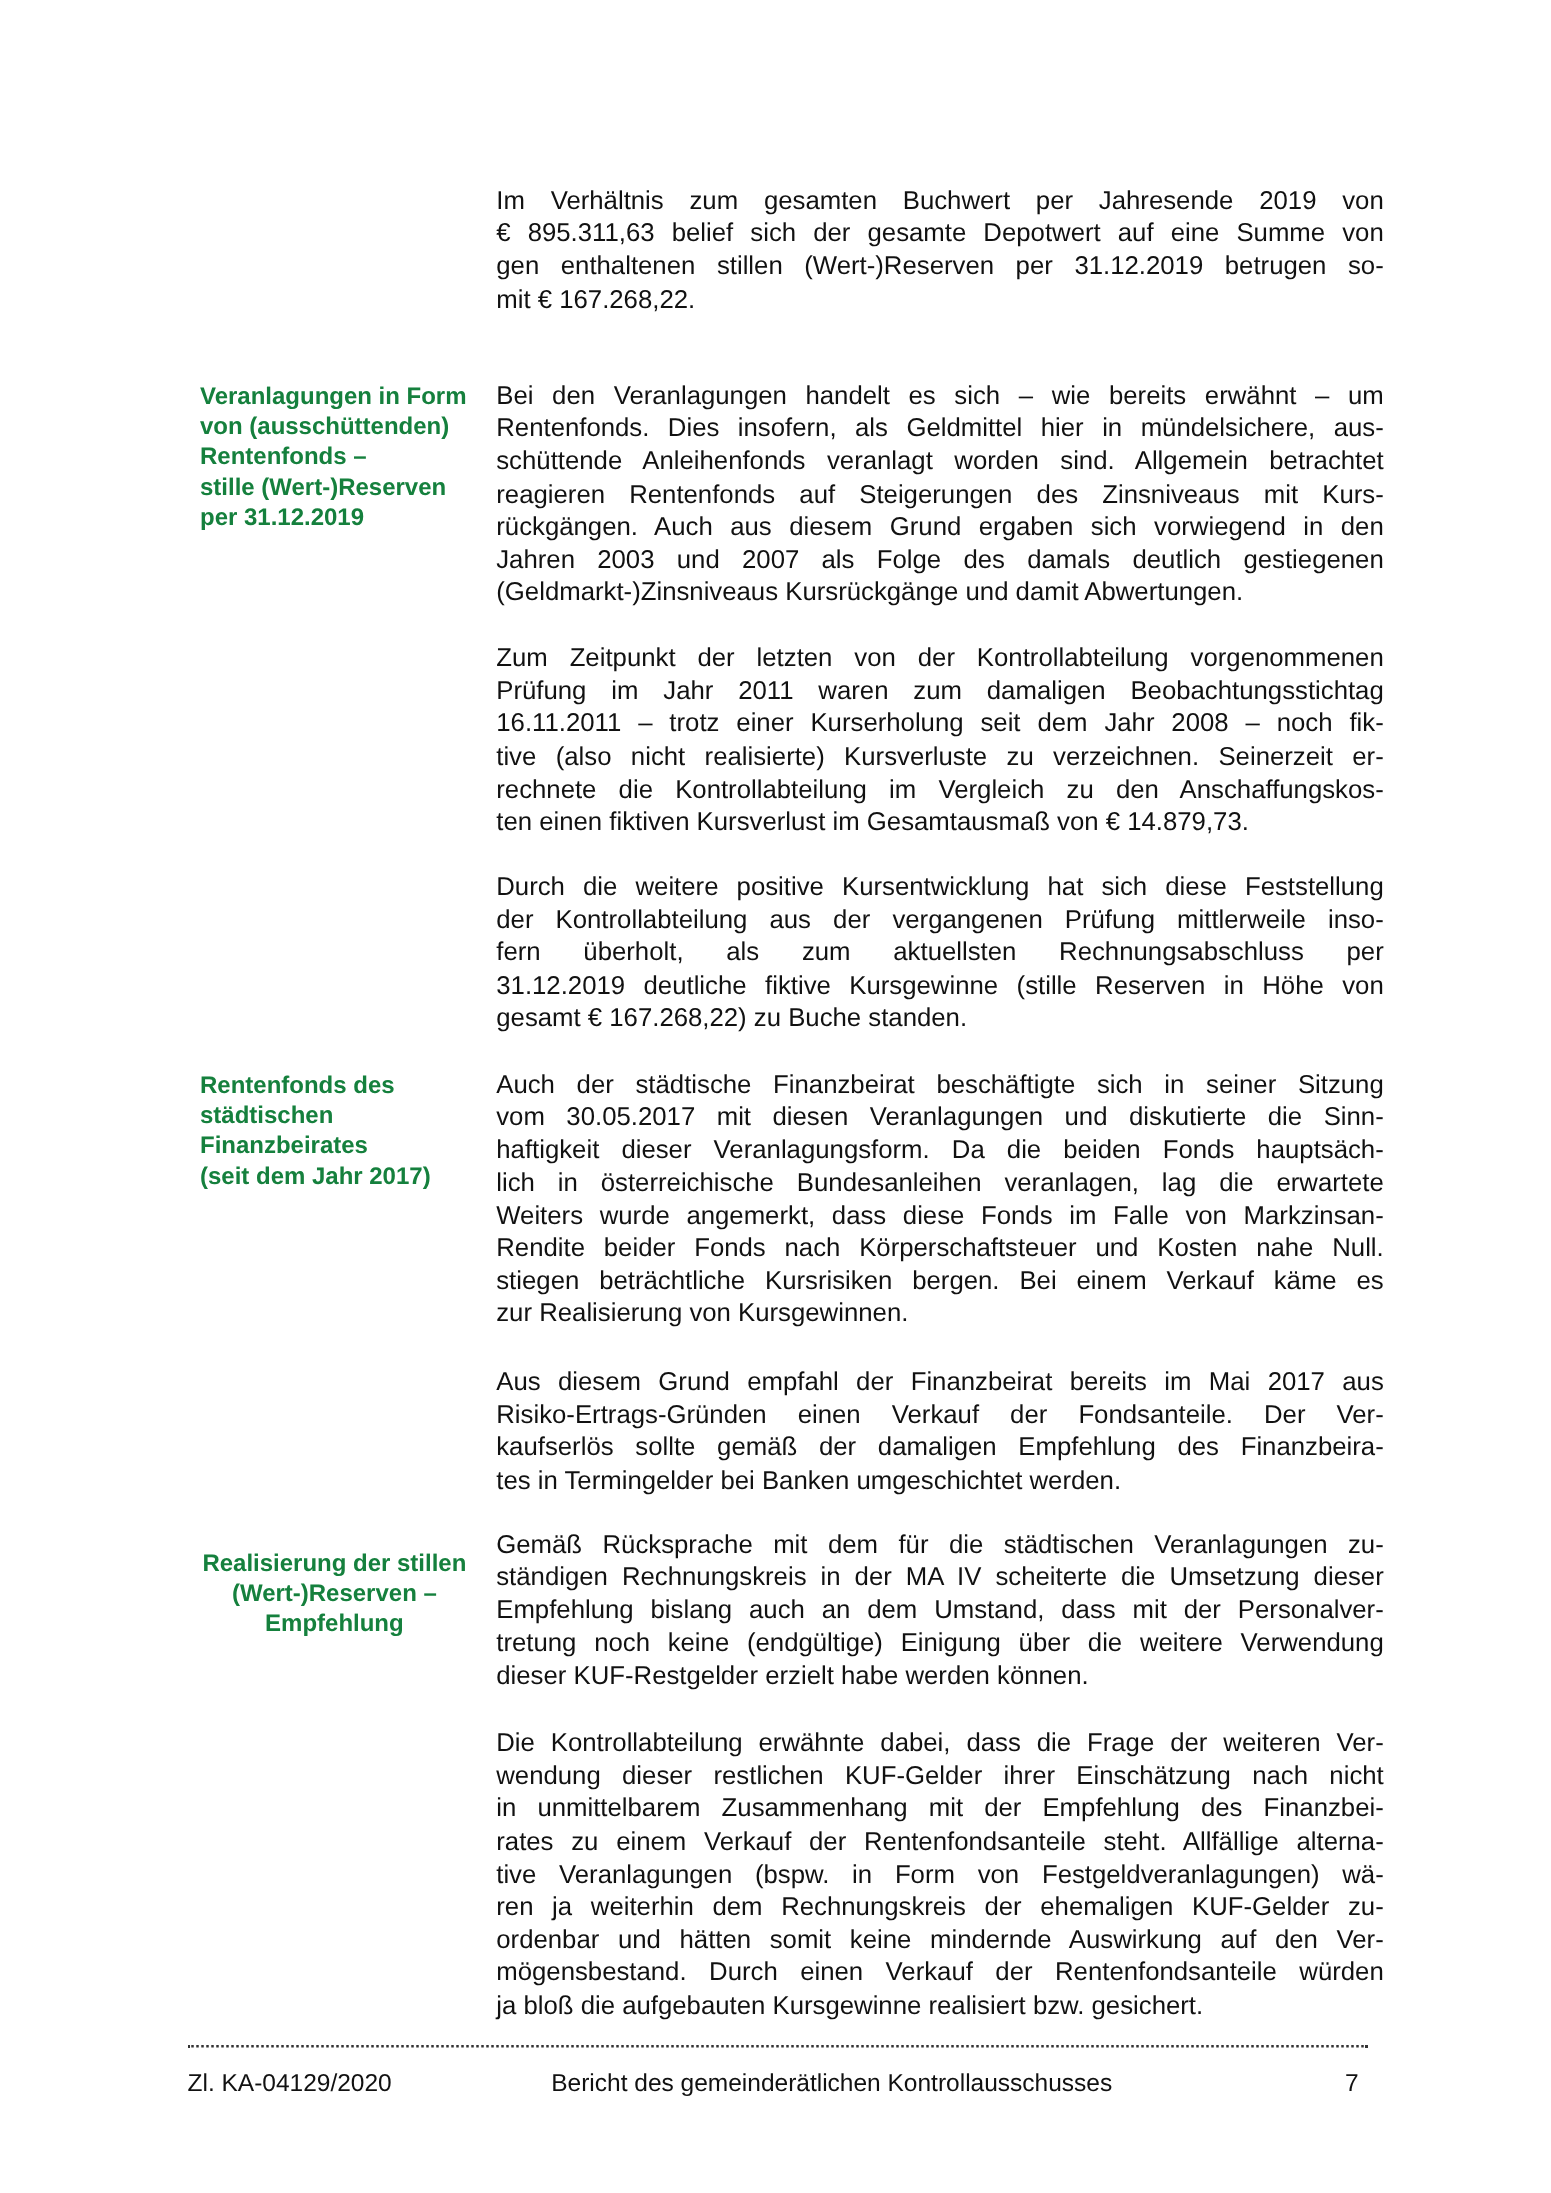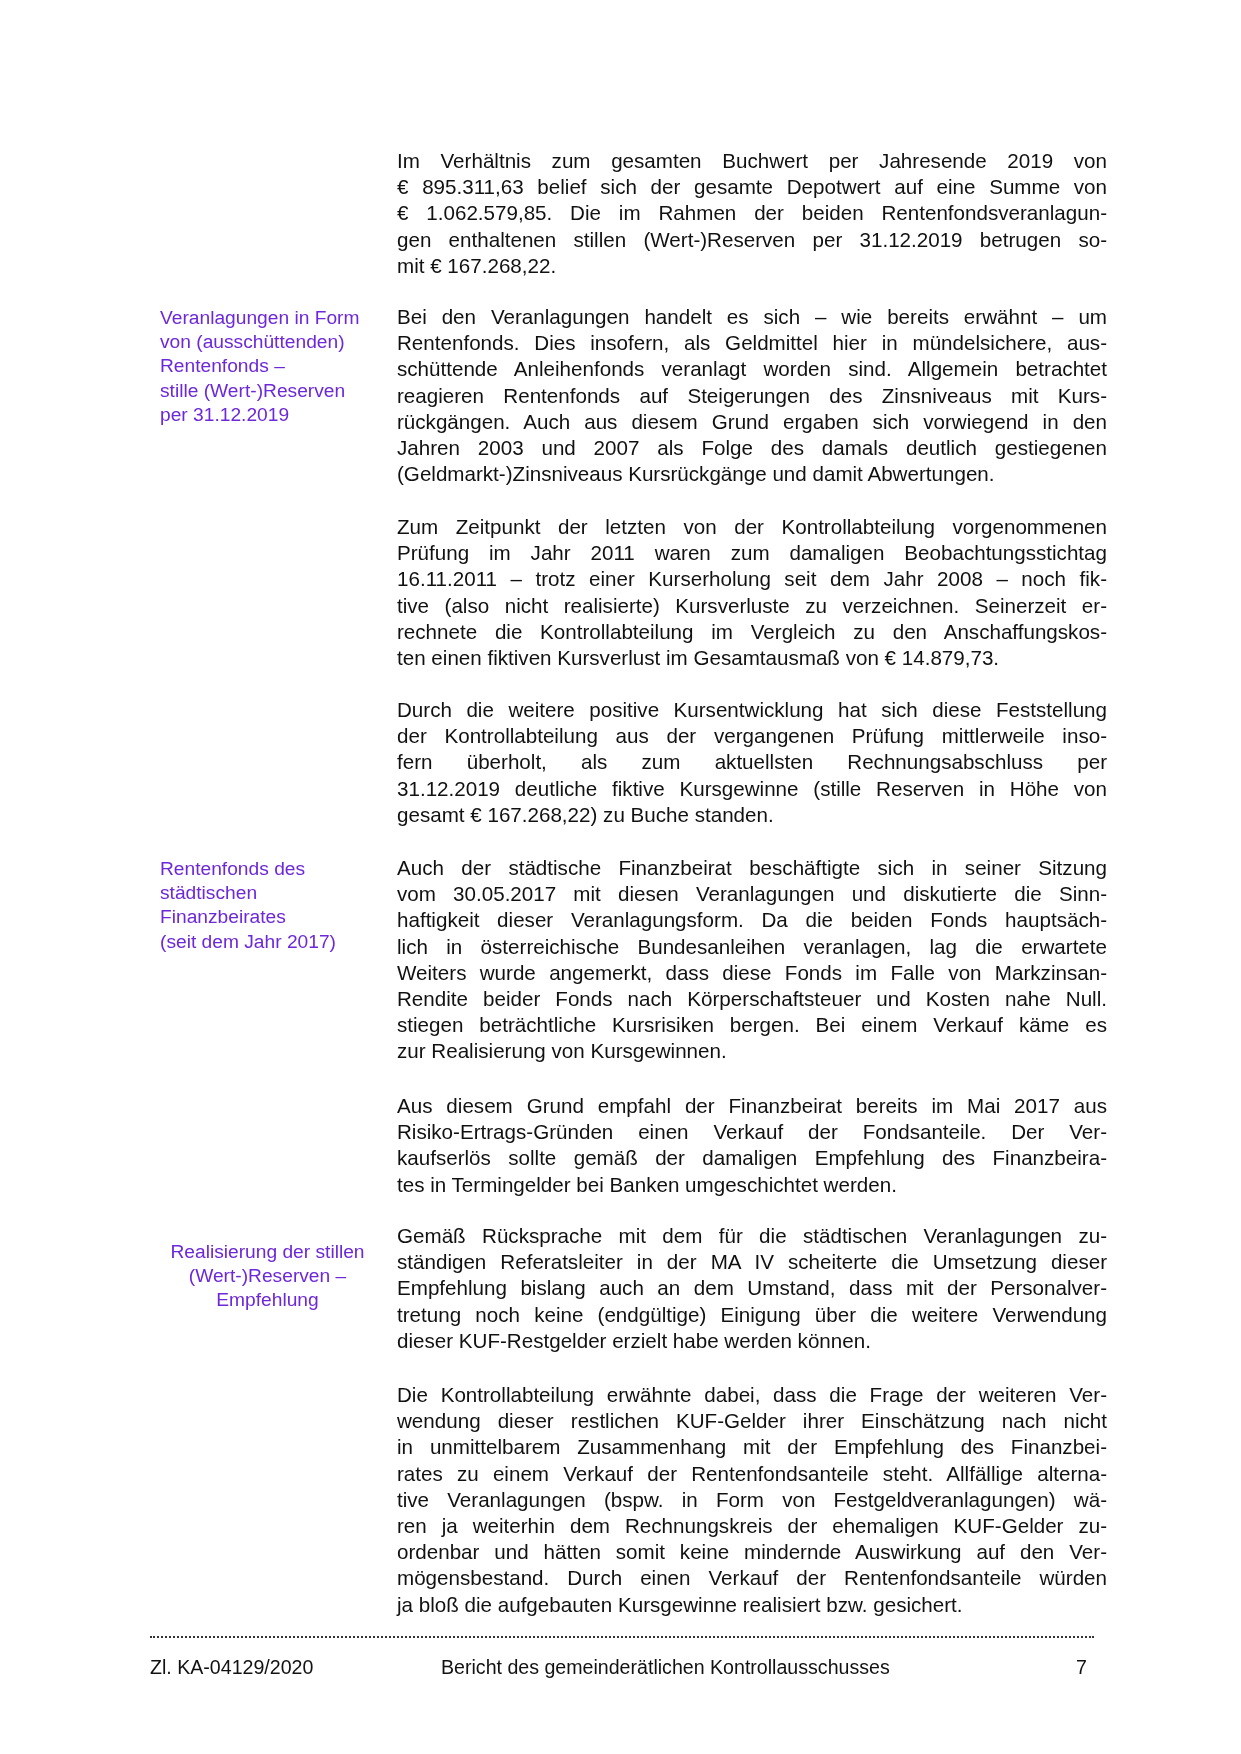--- a/index.html
+++ b/index.html
@@ -1,20 +1,20 @@
 <!DOCTYPE html>
 <html><head>
   <meta charset="utf-8">
   <style>
     html, body { margin: 0; padding: 0; background: #ffffff; }
     body { width: 1241px; height: 1754px; position: relative; overflow: hidden;
            font-family: "Liberation Sans", sans-serif; color: #111111; }
     .page { position: absolute; left: 0; top: 0; width: 1008px; height: 1754px; }
-    .margin-note { position: absolute; left: 160px; width: 215px; color: #6d28d9;
-                   font-size: 19.2px; line-height: 24.2px; }
+    .margin-note { position: absolute; left: 160px; width: 215px; color: #15803d;
+                   font-size: 19.2px; line-height: 24.2px; font-weight: bold; }
     .margin-note .ml { display: block; white-space: nowrap; }
     .para { position: absolute; left: 397px; width: 710px; font-size: 20.6px;
             line-height: 26.2px; }
     .para .ln { display: block; text-align: justify; text-align-last: justify;
                 white-space: nowrap; height: 26.2px; }
     .para .ln.last { text-align-last: left; }
     .para .ln.j { white-space: normal; }
     .footer-rule { position: absolute; left: 150px; top: 1636px; width: 944px; height: 0;
                    border-top: 2px dotted #333333; }
     .footer { position: absolute; top: 1656px; font-size: 19.6px; color: #111111; }
@@ -23,21 +23,20 @@
     .footer-right { left: 1076px; }
   </style>
 </head>
 <body>
 
 <div class="page">
 
   <div class="para" style="top:148px;">
       <span class="ln j">Im Verhältnis zum gesamten Buchwert per Jahresende 2019 von</span>
       <span class="ln j">€ 895.311,63 belief sich der gesamte Depotwert auf eine Summe von</span>
-      <span class="ln j">€ 1.062.579,85. Die im Rahmen der beiden Rentenfondsveranlagun-</span>
       <span class="ln j">gen enthaltenen stillen (Wert-)Reserven per 31.12.2019 betrugen so-</span>
       <span class="ln last">mit € 167.268,22.</span>
     </div>
 
   <div class="margin-note" style="top:306px;">
       <span class="ml">Veranlagungen in Form</span>
       <span class="ml">von (ausschüttenden)</span>
       <span class="ml">Rentenfonds –</span>
       <span class="ml">stille (Wert-)Reserven</span>
       <span class="ml">per 31.12.2019</span>
@@ -96,21 +95,21 @@
     </div>
 
   <div class="margin-note" style="top:1240px;text-align:center;">
       <span class="ml">Realisierung der stillen</span>
       <span class="ml">(Wert-)Reserven –</span>
       <span class="ml">Empfehlung</span>
     </div>
 
   <div class="para" style="top:1223px;">
       <span class="ln j">Gemäß Rücksprache mit dem für die städtischen Veranlagungen zu-</span>
-      <span class="ln j">ständigen Referatsleiter in der MA IV scheiterte die Umsetzung dieser</span>
+      <span class="ln j">ständigen Rechnungskreis in der MA IV scheiterte die Umsetzung dieser</span>
       <span class="ln j">Empfehlung bislang auch an dem Umstand, dass mit der Personalver-</span>
       <span class="ln j">tretung noch keine (endgültige) Einigung über die weitere Verwendung</span>
       <span class="ln last">dieser KUF-Restgelder erzielt habe werden können.</span>
     </div>
 
   <div class="para" style="top:1382px;">
       <span class="ln j">Die Kontrollabteilung erwähnte dabei, dass die Frage der weiteren Ver-</span>
       <span class="ln j">wendung dieser restlichen KUF-Gelder ihrer Einschätzung nach nicht</span>
       <span class="ln j">in unmittelbarem Zusammenhang mit der Empfehlung des Finanzbei-</span>
       <span class="ln j">rates zu einem Verkauf der Rentenfondsanteile steht. Allfällige alterna-</span>

